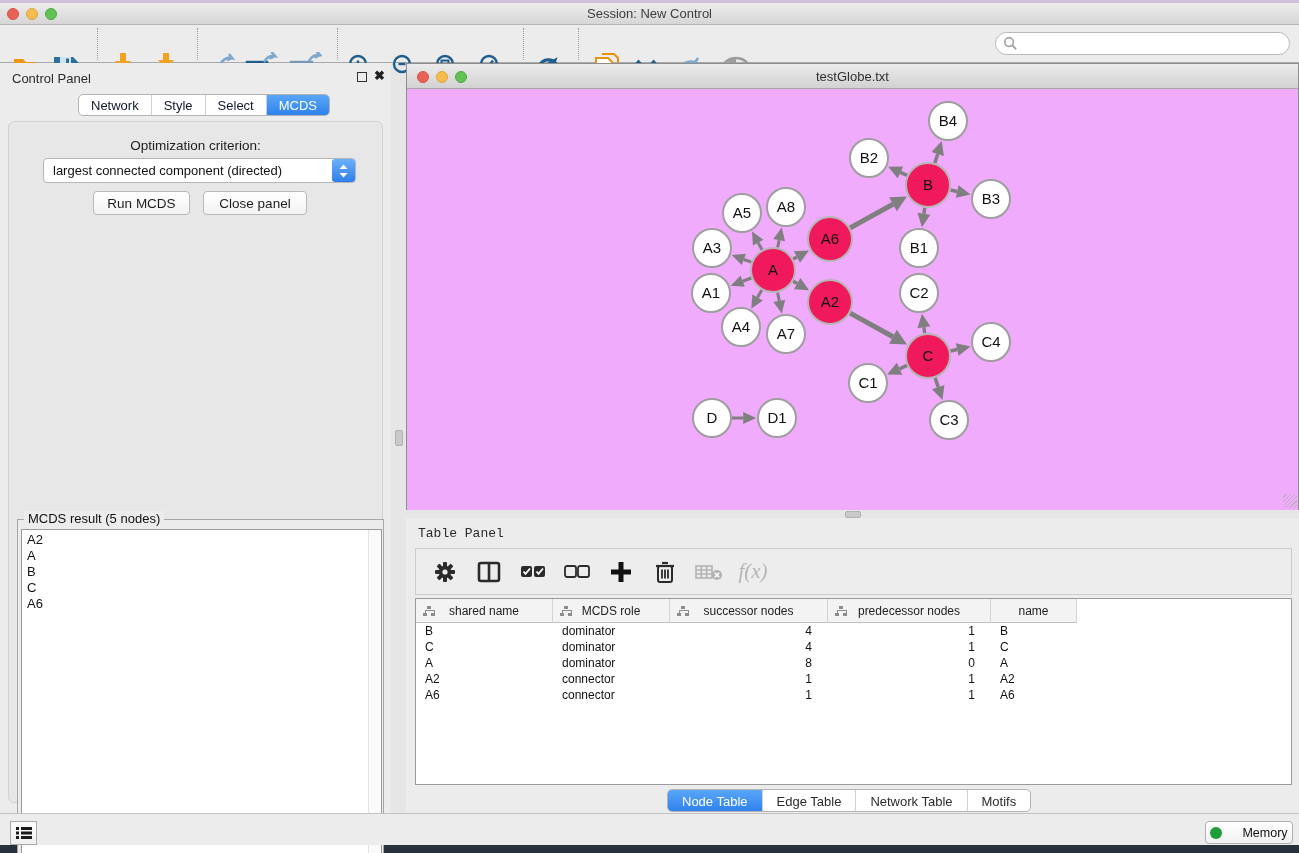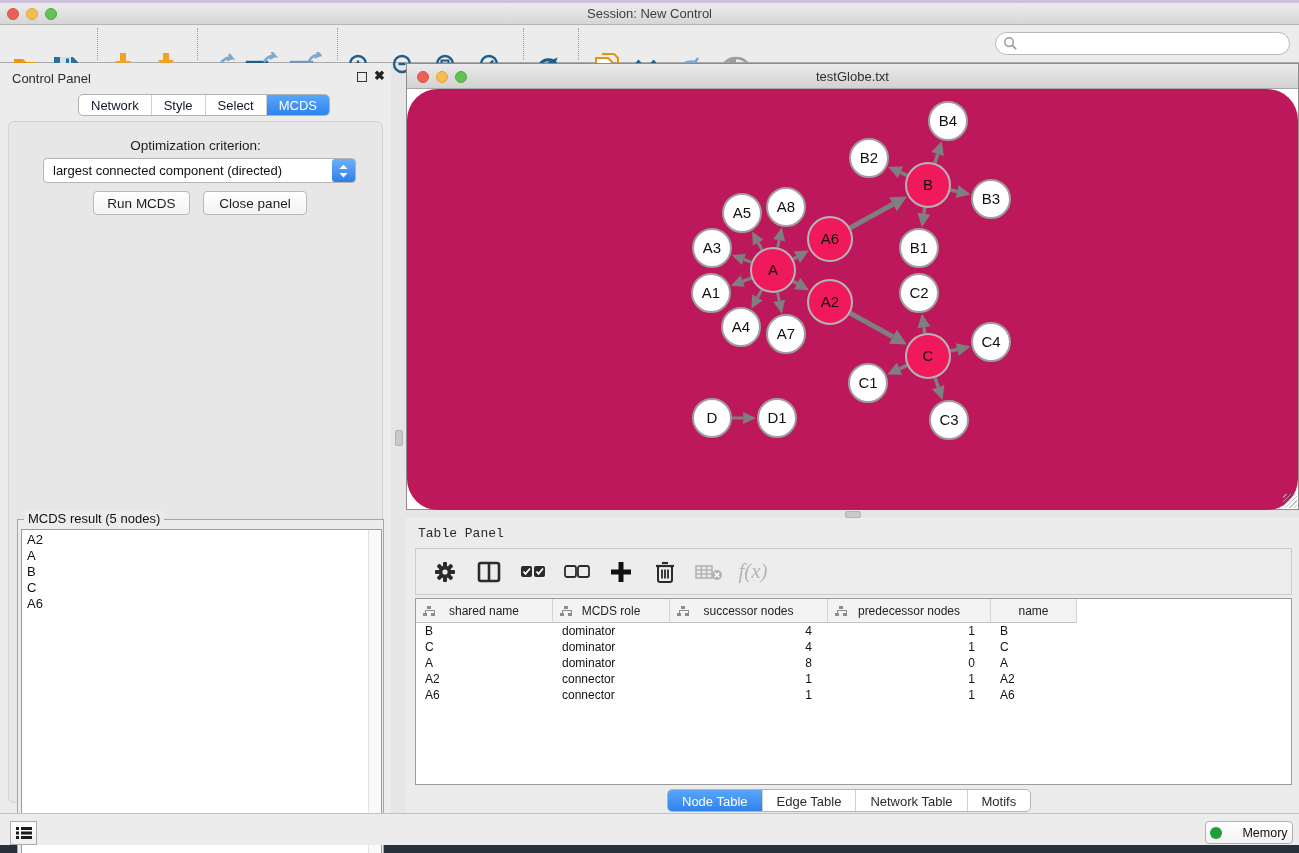--- a/index.html
+++ b/index.html
@@ -58,21 +58,21 @@
   .mcds-list li { font-size:13px; line-height:16px; color:#111; }
 
   
   .vgrip { position:absolute; left:395px; top:430px; width:8px; height:16px; background:#c9c9c9; border:1px solid #b2b2b2; border-radius:2px; }
   .hgrip { position:absolute; left:845px; top:511px; width:16px; height:7px; background:#c9c9c9; border:1px solid #b2b2b2; border-radius:2px; }
 
   
   .net-frame { position:absolute; left:406px; top:63px; width:893px; height:447px; border:1px solid #8d8d8d; background:#fff; }
   .net-titlebar { position:absolute; left:0; top:0; width:100%; height:25px; background:linear-gradient(#ebebeb,#d2d2d2); border-bottom:1px solid #a8a8a8; }
   .net-titlebar .title { position:absolute; left:0; right:0; top:5px; text-align:center; font-size:13px; color:#2e2e2e; }
-  .net-canvas { position:absolute; left:0; top:25px; width:891px; height:421px; background:#be185d;border-radius:31px; }
+  .net-canvas { position:absolute; left:0; top:25px; width:891px; height:421px; background:#f0abfc; }
   .resize-grip { position:absolute; right:1px; bottom:1px; width:14px; height:14px;
     background:repeating-linear-gradient(135deg, transparent, transparent 2px, #b0b0b0 2px, #b0b0b0 3px); opacity:.8; }
 
   
   .table-panel { position:absolute; left:406px; top:518px; width:893px; height:295px; background:#ececec; }
   .tp-title { position:absolute; left:12px; top:8px; font-size:13px; color:#2b2b2b;font-family:Liberation Mono, monospace; }
   .tp-toolbar { position:absolute; left:9px; top:30px; width:877px; height:47px; background:#ededed; border:1px solid #cccccc; display:flex; align-items:center; gap:14px; padding-left:14px; }
   .tp-tool { width:30px; height:30px; display:flex; align-items:center; justify-content:center; }
   .fx { font-family:"Liberation Serif", serif; font-style:italic; font-size:21px; color:#b5b5b5; }
   .node-table { position:absolute; left:9px; top:80px; width:877px; height:187px; background:#ffffff; border:1px solid #9b9b9b; overflow:hidden; }

